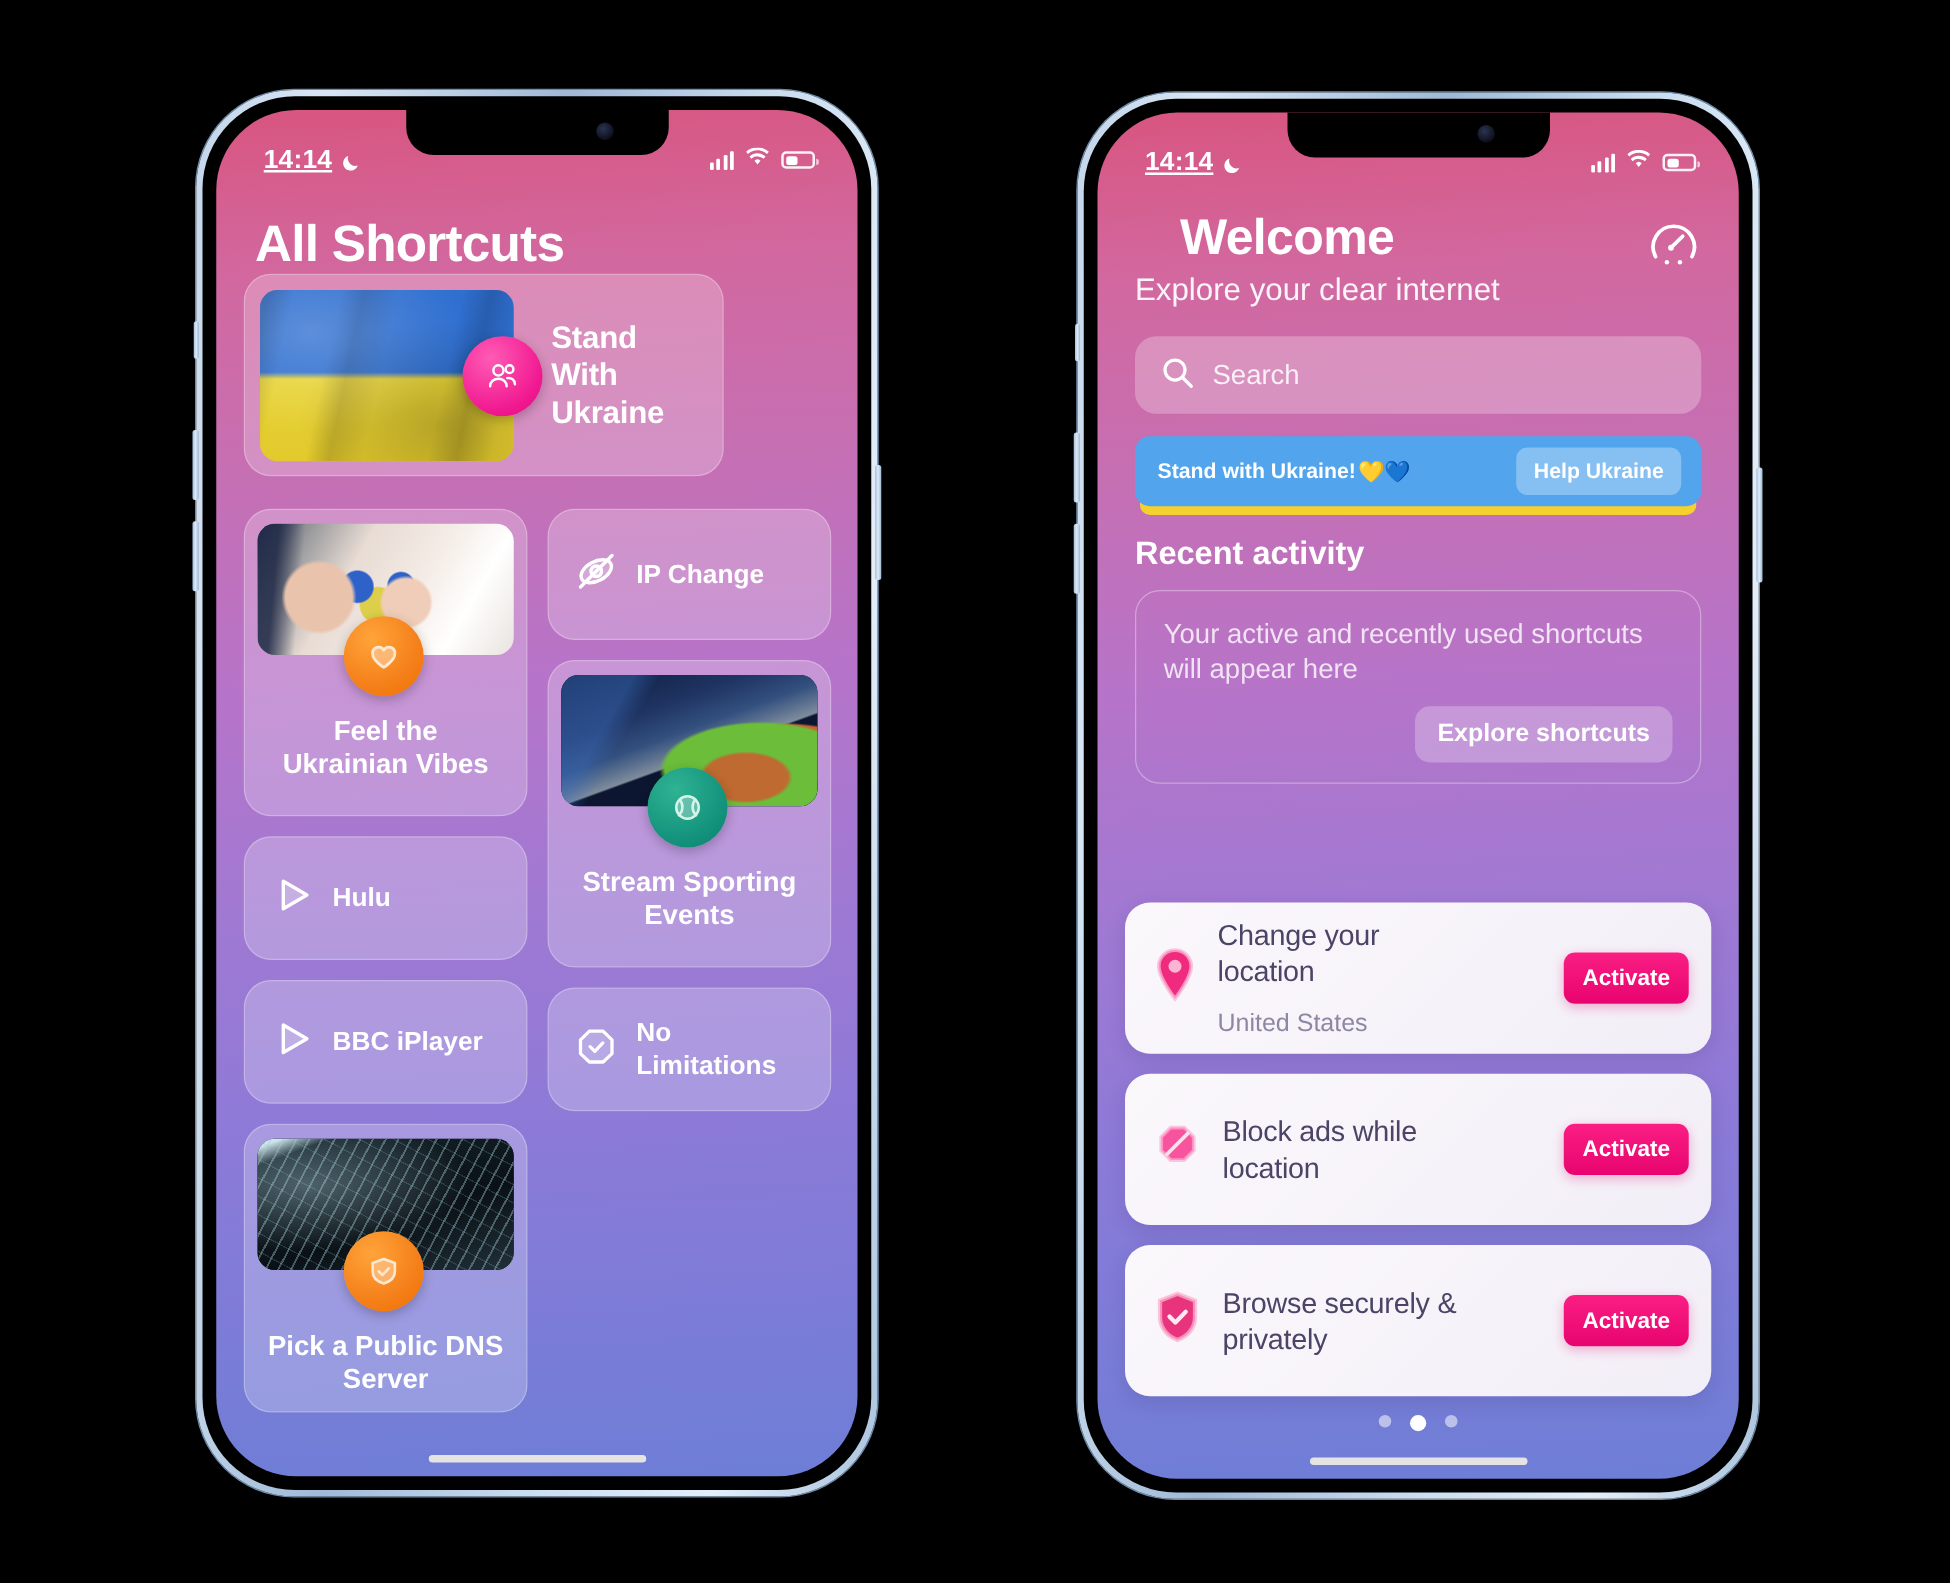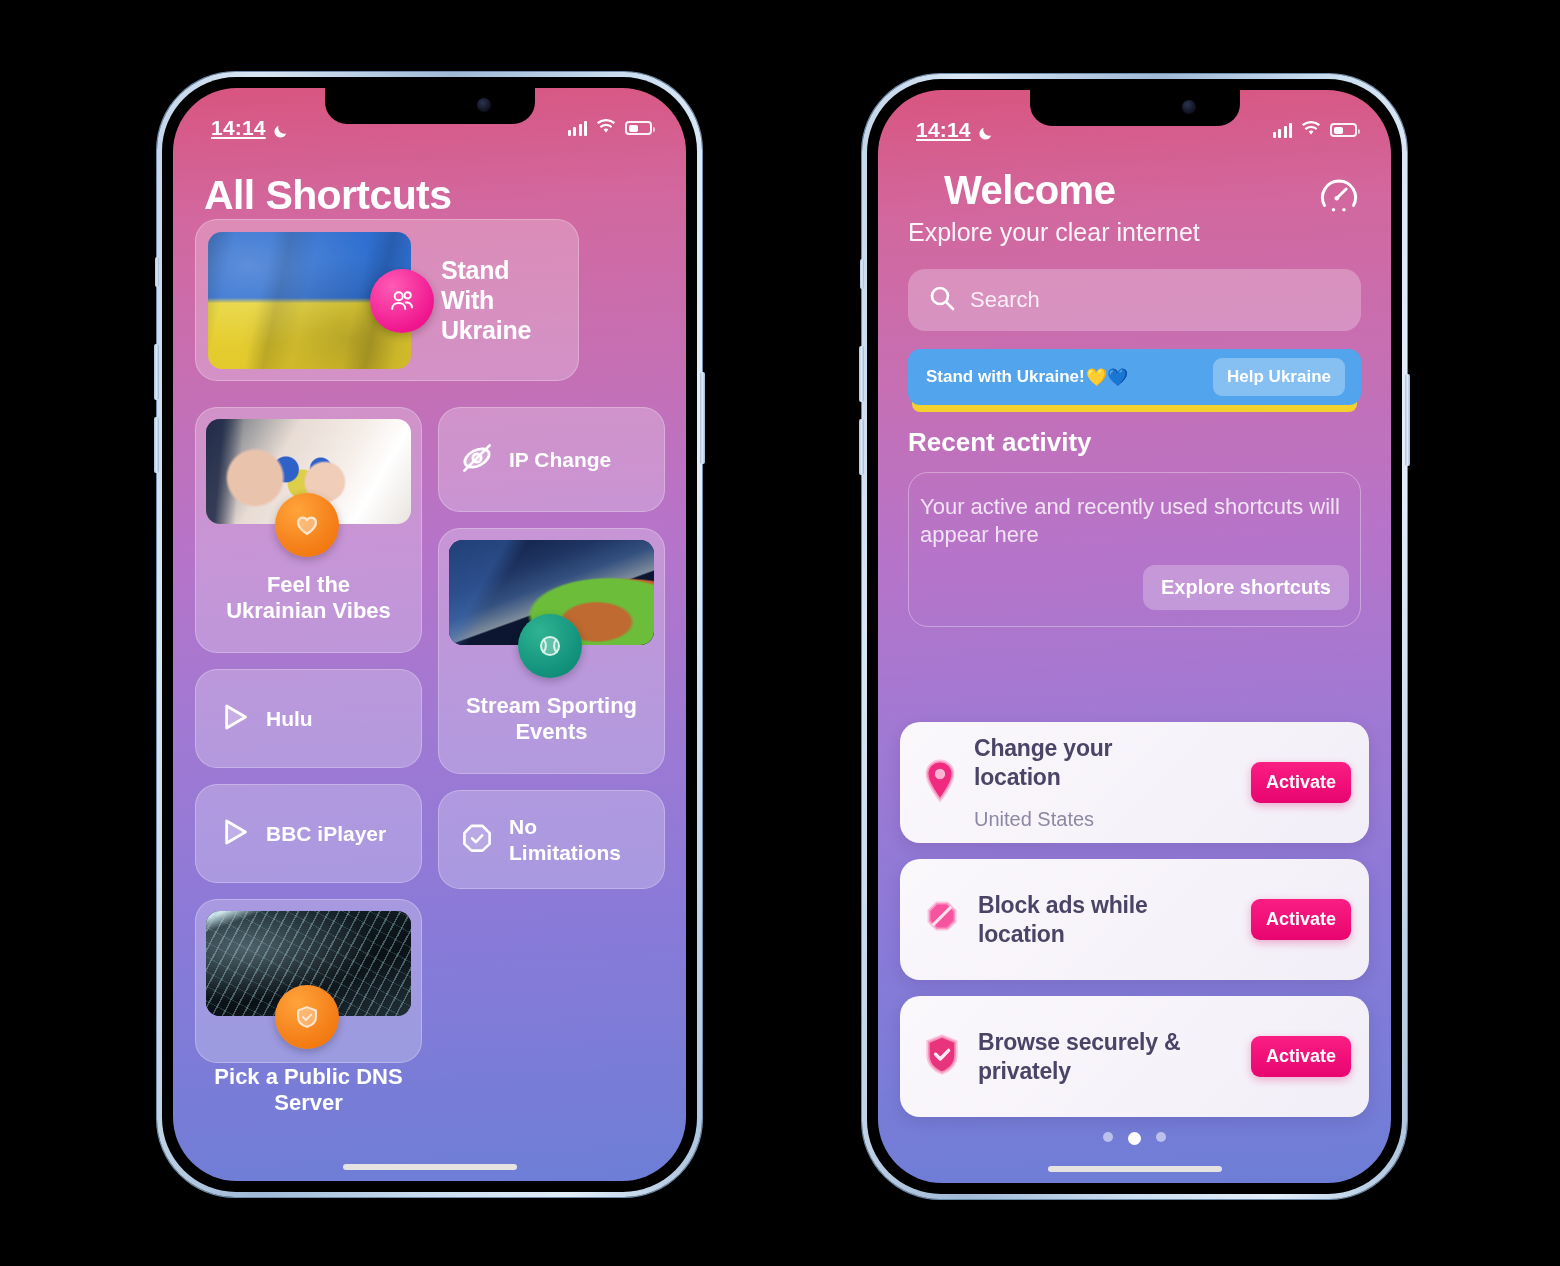--- a/index.html
+++ b/index.html
@@ -185,36 +185,36 @@
     padding:0 16px 0 18px; overflow:visible;
   }
   .uk-banner::after{content:"";position:absolute;left:4px;right:4px;bottom:-7px;height:10px;background:#f5d130;border-radius:0 0 8px 8px;z-index:-1;}
   .uk-banner-text{color:#fff;font-size:17px;font-weight:700;display:flex;align-items:center;gap:2px;}
   .uk-banner-btn{background:rgba(255,255,255,.30);border-radius:9px;padding:9px 14px;color:#fff;font-size:17px;font-weight:700;}
 
   .section-label{ color:#fff; font-size:26px; font-weight:700; margin:22px 8px 0; }
 
   .recent-box {
     margin:14px 8px 0; border:1.5px solid rgba(255,255,255,.35);
-    border-radius:20px; padding:20px 11px 16px; min-height:146px;
+    border-radius:20px; padding:20px 22px 16px; min-height:146px;
   }
   .recent-text{ color:rgba(255,255,255,.80); font-size:22px; line-height:1.28; }
   .explore-btn{ margin-top:16px; margin-left:auto; width:max-content;
     background:rgba(255,255,255,.26); border-radius:12px; padding:11px 18px;
     color:#fff; font-size:20px; font-weight:700;}
 
   .promo-list{ position:absolute; left:22px; right:22px; bottom:66px; display:flex; flex-direction:column; gap:16px;}
   .promo {
     background: linear-gradient(135deg,#fbf8fc 0%, #f2eef7 100%);
     border-radius:20px; height:121px;
     display:flex; align-items:center; padding:0 18px 0 22px; gap:16px;
     box-shadow: 0 5px 16px rgba(40,20,70,.13);
   }
   .promo-txt{ flex:1; }
-  .promo-title{ color:#4b4466; font-size:23px; font-weight:700; line-height:1.25; letter-spacing:-.2px;}
+  .promo-title{ color:#4b4466; font-size:23px; font-weight:400; line-height:1.25; letter-spacing:-.2px;}
   .promo-sub{ color:#8e87a3; font-size:20px; margin-top:17px; }
   .activate {
     background: linear-gradient(180deg,#fa1e83 0%, #e8046f 100%);
     color:#fff; font-size:18px; font-weight:700;
     border-radius:9px; padding:10px 15px; flex:none;
     box-shadow:0 3px 9px rgba(220,10,110,.30);
   }
   .dots{ position:absolute; left:0; right:0; bottom:38px; display:flex; justify-content:center; gap:15px; }
   .dots i{ width:10px;height:10px;border-radius:50%;background:rgba(255,255,255,.52); display:block;}
   .dots i.on{ width:13px;height:13px;background:#fff; }
@@ -313,21 +313,21 @@
 
               <div class="card row-card">
                 <span class="ic">
                   <svg viewBox="0 0 40 40" width="42" height="42" fill="none" stroke="#fff" stroke-width="2.6" stroke-linejoin="round">
                     <path d="M13 9.5 L31 20 L13 30.5 Z" fill="rgba(255,255,255,.22)"></path>
                   </svg>
                 </span>
                 <span class="card-title">BBC iPlayer</span>
               </div>
 
-              <div class="card tall-card" style="height:164px">
+              <div class="card tall-card" style="height:231px">
                 <div class="thumb thumb-tall photo-circuit"></div>
                 <div class="badge badge-orange">
                   <svg viewBox="0 0 32 32" width="30" height="30" fill="none" stroke="#fde7cf" stroke-width="2.2" stroke-linejoin="round" stroke-linecap="round">
                     <path d="M16 5.5 25.5 9v7.2c0 5.2-4 8.6-9.5 10.3-5.5-1.7-9.5-5.1-9.5-10.3V9z" fill="rgba(253,214,176,.5)"></path>
                     <path d="M11.8 16.2l3 3 5.5-5.6"></path>
                   </svg>
                 </div>
                 <div class="card-title">
                   <div>Pick a Public DNS</div>
                   <div>Server</div>

